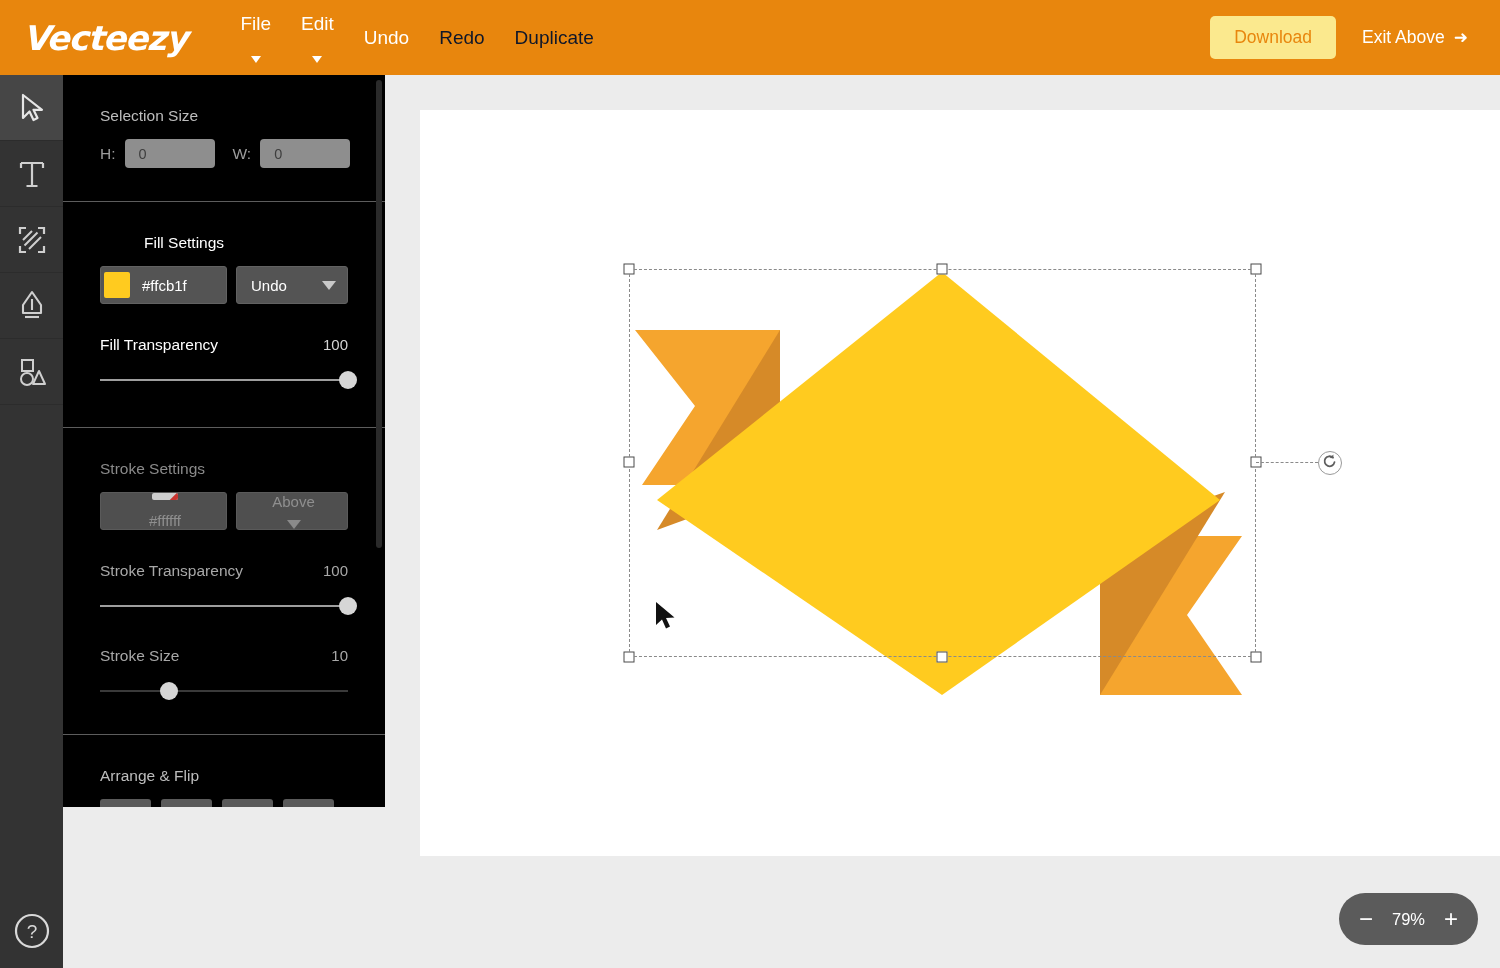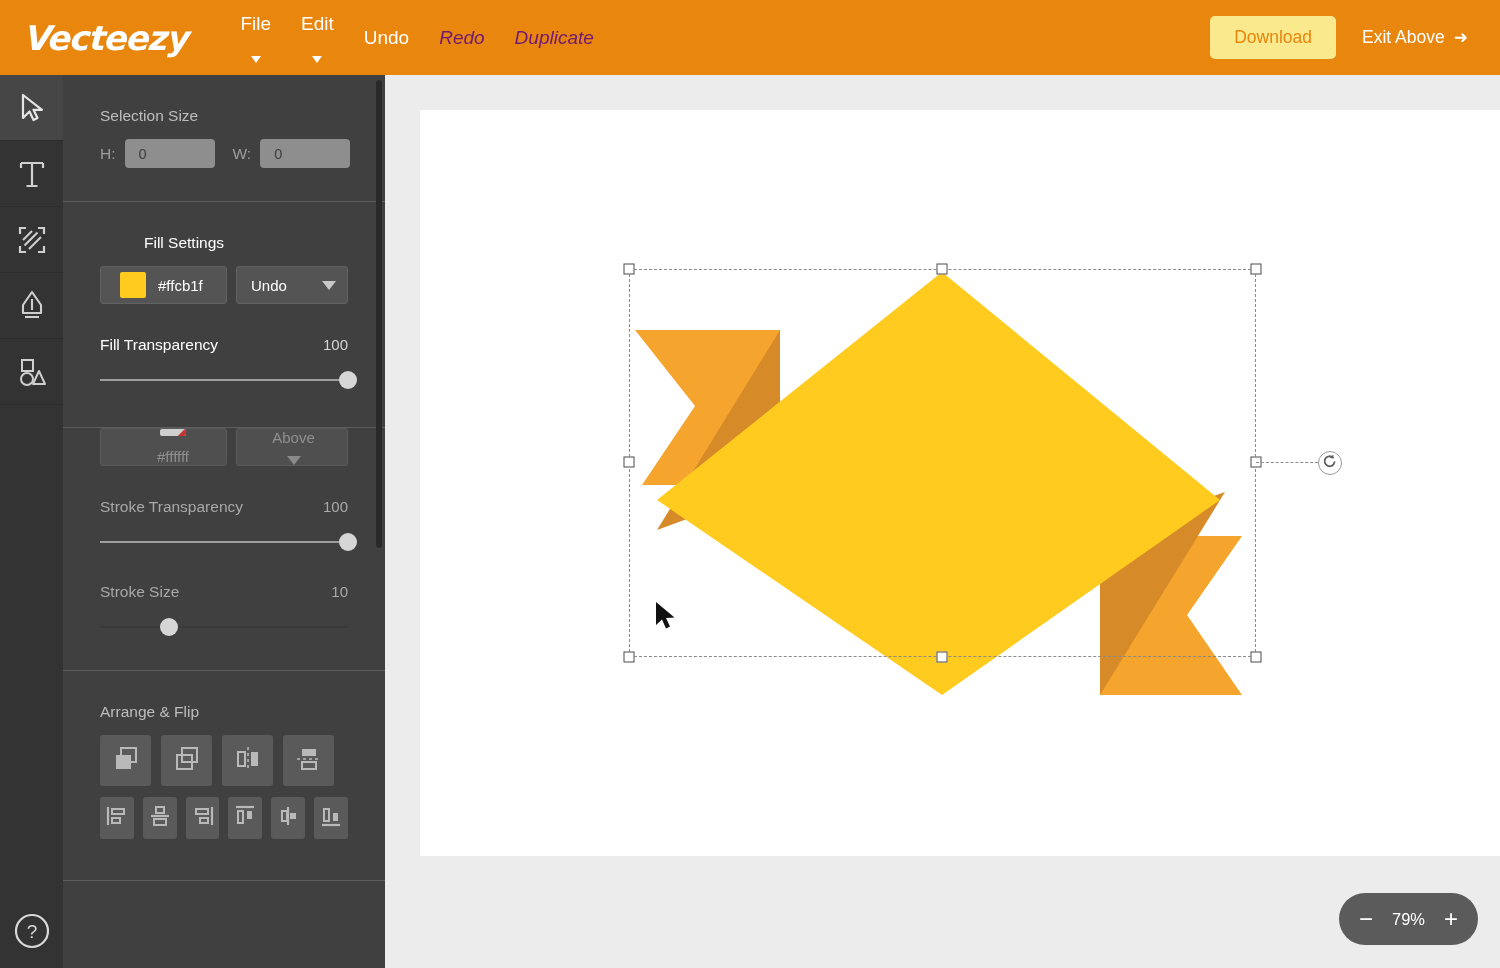--- a/index.html
+++ b/index.html
@@ -25,21 +25,21 @@
     color: #ffffff; letter-spacing: -1px;
     transform: skewX(-4deg);
   }
   .menu { display: flex; align-items: center; margin-left: 36px; gap: 0px; }
   .menu-item {
     color: #ffffff; font-size: 19px; padding: 8px 15px;
     display: flex; align-items: center; gap: 19px; cursor: pointer;
     white-space: nowrap;
     flex-direction: column;
   }
-  .menu-item.dim { color: #701a75; font-style: italic; }
+  .menu-item.dim { color: #0f172a; }
   .caret {
     width: 0; height: 0;
     border-left: 5.5px solid transparent;
     border-right: 5.5px solid transparent;
     border-top: 7px solid #ffffff;
     display: inline-block;
     margin-top: 2px;
   }
   .header-right {
     margin-left: auto; display: flex; align-items: center; gap: 0px;
@@ -73,22 +73,22 @@
   .tool.active { background: #464646; }
   .tool svg { display: block; }
   .help-btn {
     position: absolute; bottom: 18px; left: 50%;
     transform: translateX(-50%);
     width: 38px; height: 38px; cursor: pointer;
   }
 
   
   .panel {
-    position: absolute; left: 63px; top: 75px; width: 322px; height: 893px;
-    background: #404040;
+    position: absolute; left: 63px; top: 75px; width: 322px; height: 732px;
+    background: #000000;
     z-index: 20;
     overflow: hidden;
   }
   .panel-scroll { position: absolute; inset: 0; }
   .section { padding: 0 37px; }
   .divider { height: 1px; background: #5d5d5d; margin: 0; }
   .sec-title {
     font-size: 15.5px; color: #bdbdbd; padding-top: 32px; padding-bottom: 14px;
   }
   .sec-title.bright { color: #ffffff; margin-left: 44px; }
@@ -101,21 +101,21 @@
     height: 29px; width: 90px; color: #3e3e3e; font-size: 14.5px;
     padding-left: 14px; font-family: "Liberation Sans", sans-serif;
   }
   .size-gap { width: 10px; }
 
   
   .cs-row { display: flex; gap: 9px; padding-bottom: 4px; }
   .cs-color {
     flex: 1 1 auto; width: 120px; height: 38px;
     background: #545454; border: 1px solid #626262; border-radius: 3px;
-    display: flex; align-items: center; gap: 12px; padding-left: 19px;
+    display: flex; align-items: center; gap: 12px; padding-left: 3px;
     cursor: pointer;
   }
   .swatch { width: 26px; height: 26px; border-radius: 2px; }
   .swatch.none {
     background: #cfcfcf; position: relative; overflow: hidden;
   }
   .swatch.none::after {
     content: ""; position: absolute; left: -4px; top: 11px;
     width: 38px; height: 6px; background: #c7332f;
     transform: rotate(-45deg);
@@ -364,20 +364,21 @@
         <div class="slider">
           <div class="slider-track"></div>
           <div class="slider-knob" style="left:100%"></div>
         </div>
         <div style="height:34px"></div>
       </div>
 
       <div class="divider"></div>
 
       <div class="section dim-sec">
+        <div class="sec-title">Stroke Settings</div>
         <div class="cs-row">
           <div class="cs-color">
             <span class="swatch none"></span>
             <span class="cs-hex">#ffffff</span>
           </div>
           <div class="cs-select">
             <span class="cs-select-label">Above</span>
             <span class="caret-dn"></span>
           </div>
         </div>

